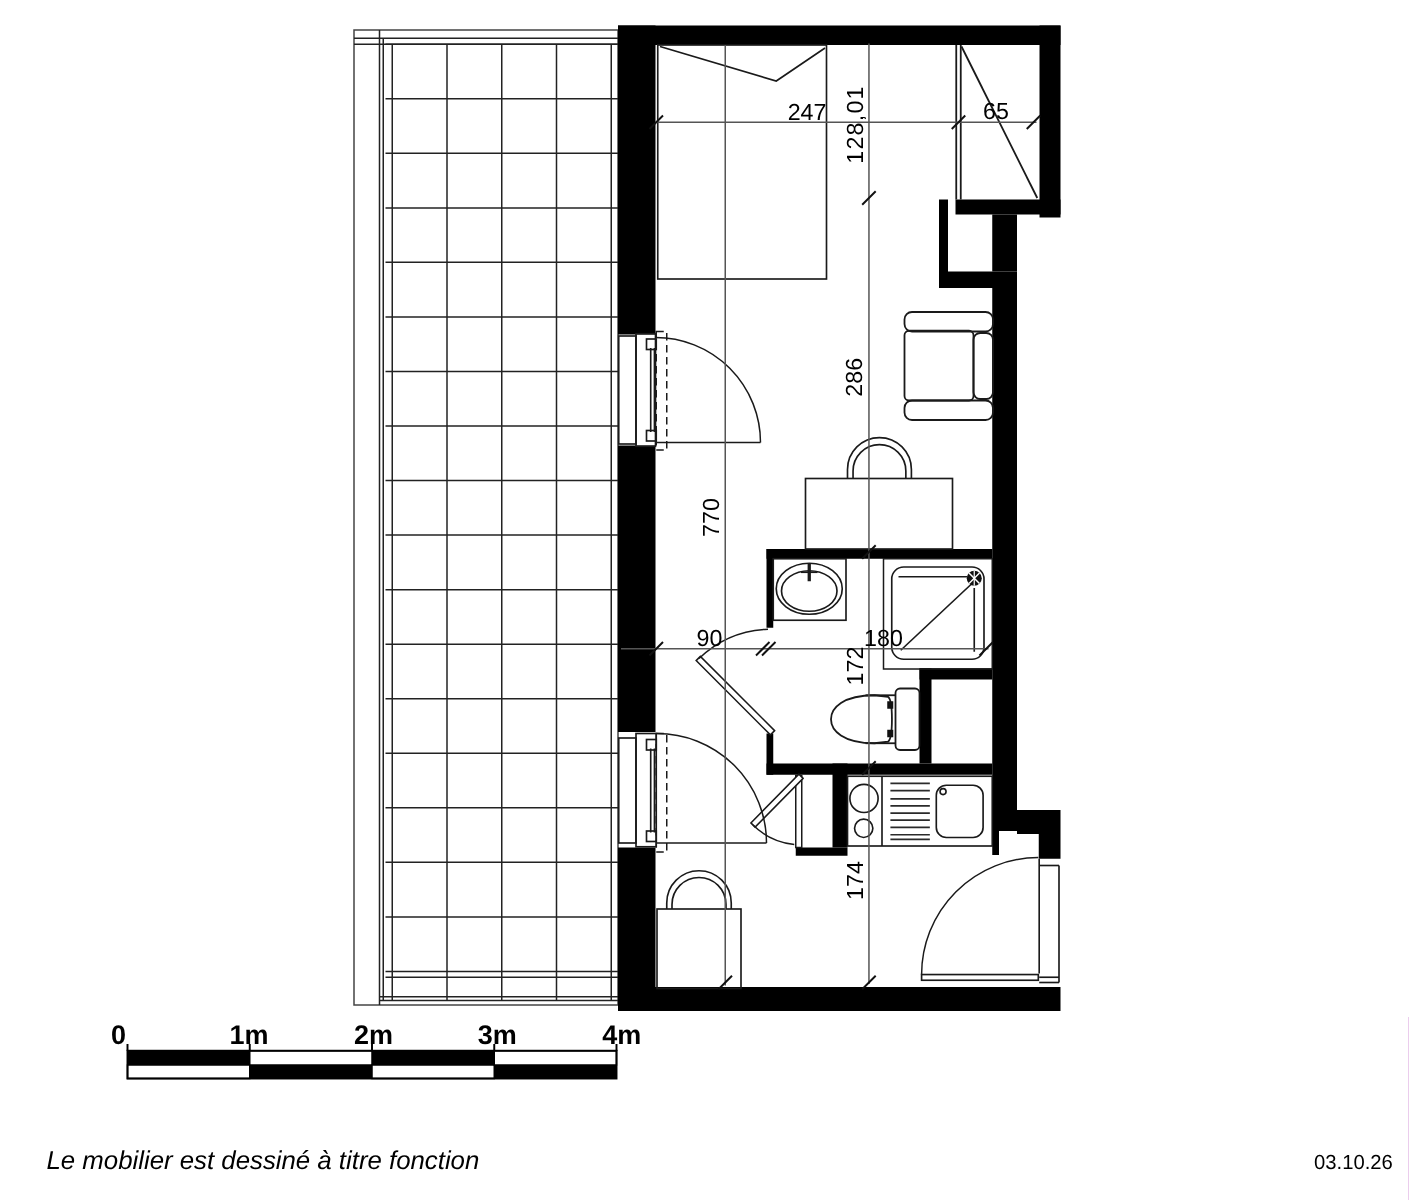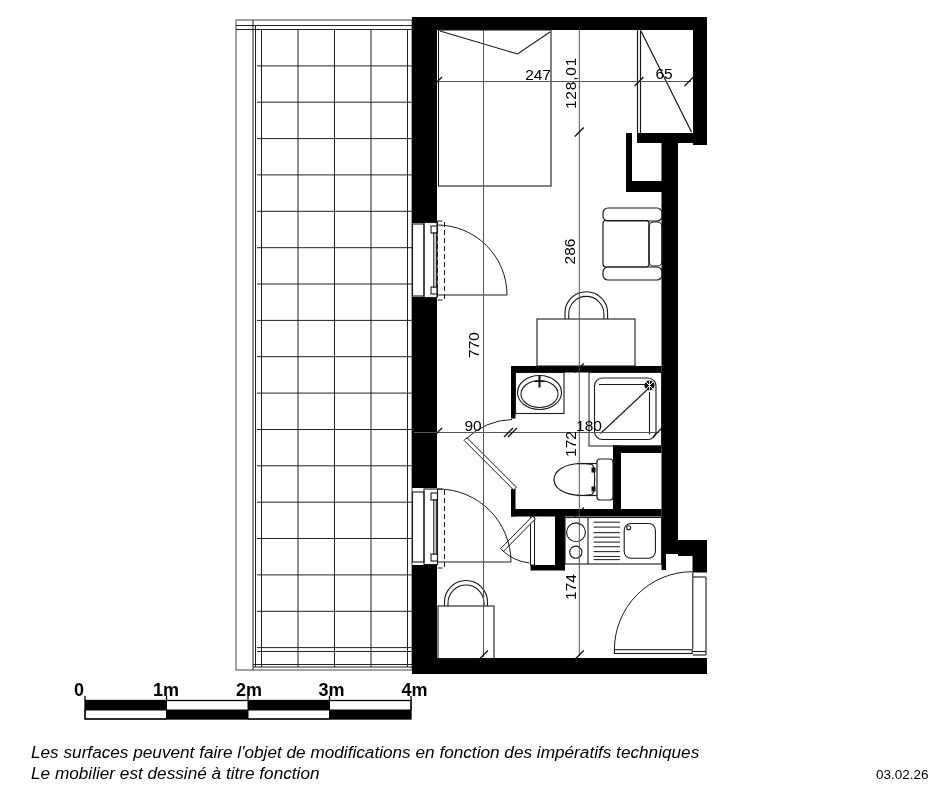--- a/index.html
+++ b/index.html
@@ -291,17 +291,16 @@
 
 <g>
         <text class="sc" x="79" y="696" text-anchor="middle">0</text>
         <text class="sc" x="166" y="696" text-anchor="middle">1m</text>
         <text class="sc" x="249" y="696" text-anchor="middle">2m</text>
         <text class="sc" x="331.5" y="696" text-anchor="middle">3m</text>
         <text class="sc" x="414.5" y="696" text-anchor="middle">4m</text>
       </g>
 </svg>
 
-<div style="position:absolute;left:31px;top:741.5px;font-style:italic;font-size:17.2px;color:#000;">Les surfaces peuvent faire l'objet de modifications en fonction des impératifs techniques</div>
 
 <div style="position:absolute;left:31px;top:762.5px;font-style:italic;font-size:17.2px;color:#000;">Le mobilier est dessiné à titre fonction</div>
 
-<div style="position:absolute;left:876px;top:767px;font-size:13.5px;color:#000;">03.02.26</div>
+<div style="position:absolute;left:876px;top:767px;font-size:13.5px;color:#000;">03.10.26</div>
 </div>
 </body></html>

